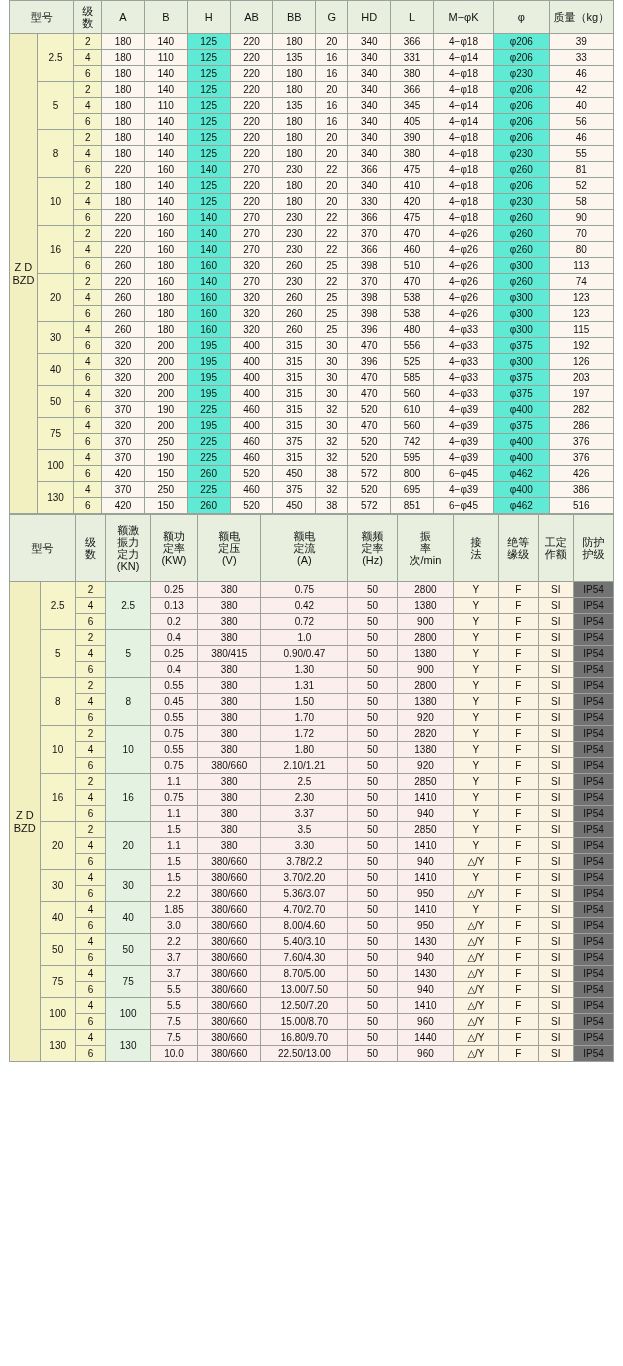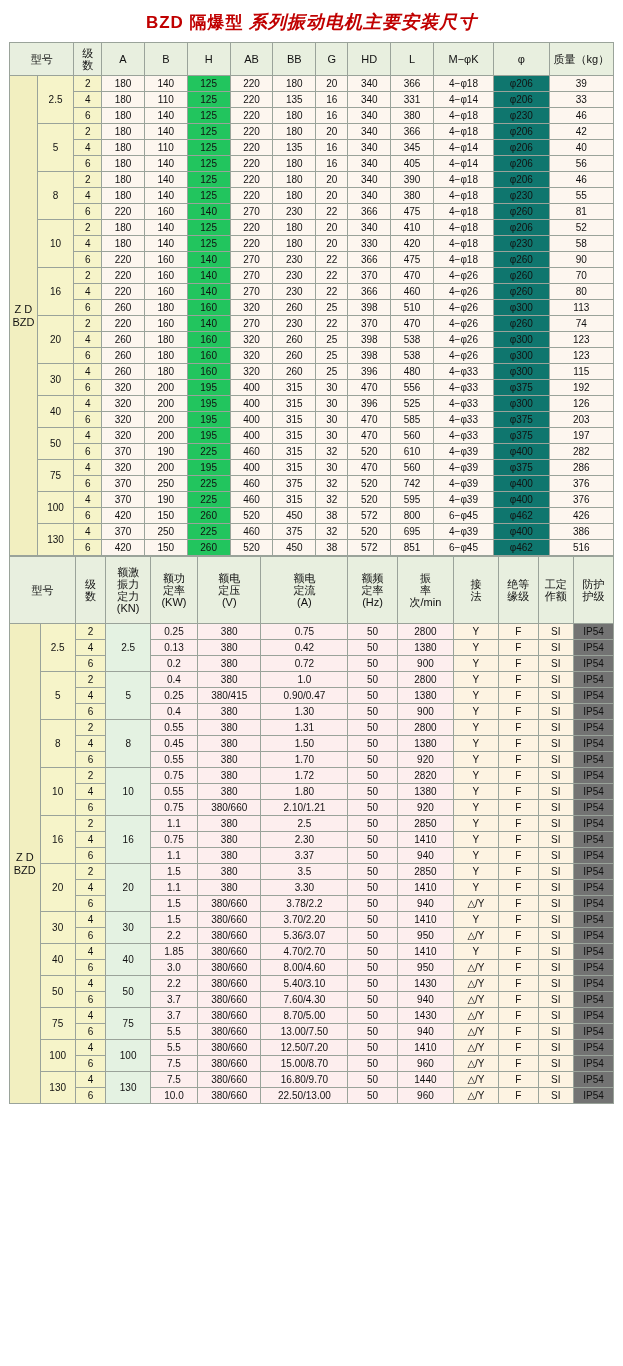--- a/index.html
+++ b/index.html
@@ -44,28 +44,28 @@
     font-size:11px;
     height:32px;
     font-weight:normal;
   }
 
   
   .t1 .c-model{background:#f6f4c9;}
   .t1 .c-poles{background:#f6f4c9;}
   .t1 .c-A{background:#fdf6ef;}
   .t1 .c-B{background:#fdf6ef;}
-  .t1 .c-H{background:#22c55e;}
+  .t1 .c-H{background:#5eead4;}
   .t1 .c-AB{background:#fdf6ef;}
   .t1 .c-BB{background:#fdf6ef;}
   .t1 .c-G{background:#fdf6ef;}
   .t1 .c-HD{background:#fdf6ef;}
   .t1 .c-L{background:#fdf6ef;}
   .t1 .c-MK{background:#fdf6ef;}
-  .t1 .c-phi{background:#0f766e;text-align:center;}
+  .t1 .c-phi{background:#5eead4;text-align:center;}
   .t1 .c-mass{background:#fdf6ef;}
   .t1 .leftcol{background:#f2efc0;}
 
   
   .t2 .c-model{background:#f6f4c9;}
   .t2 .c-poles{background:#f6f4c9;}
   .t2 .c-force{background:#e4f2e2;}
   .t2 .c-power{background:#fdeeee;}
   .t2 .c-volt{background:#fdeeee;}
   .t2 .c-cur{background:#fdeeee;}
@@ -79,24 +79,20 @@
 
   .hdr .h-model{background:#e8efdf;}
   .grpcell{font-size:10px;}
   .vert-label{font-size:11px;line-height:13px;}
 </style>
 </head>
 <body>
 
 <div class="page">
 
-  <div class="title">
-    <span class="t-a">BZD  隔爆型</span>
-    <span class="t-b">系列振动电机主要安装尺寸</span>
-  </div>
 
   <table class="t1" id="table1">
       <colgroup>
         <col style="width:26px">
         <col style="width:34px">
         <col style="width:26px">
         <col style="width:40px">
         <col style="width:40px">
         <col style="width:40px">
         <col style="width:40px">

